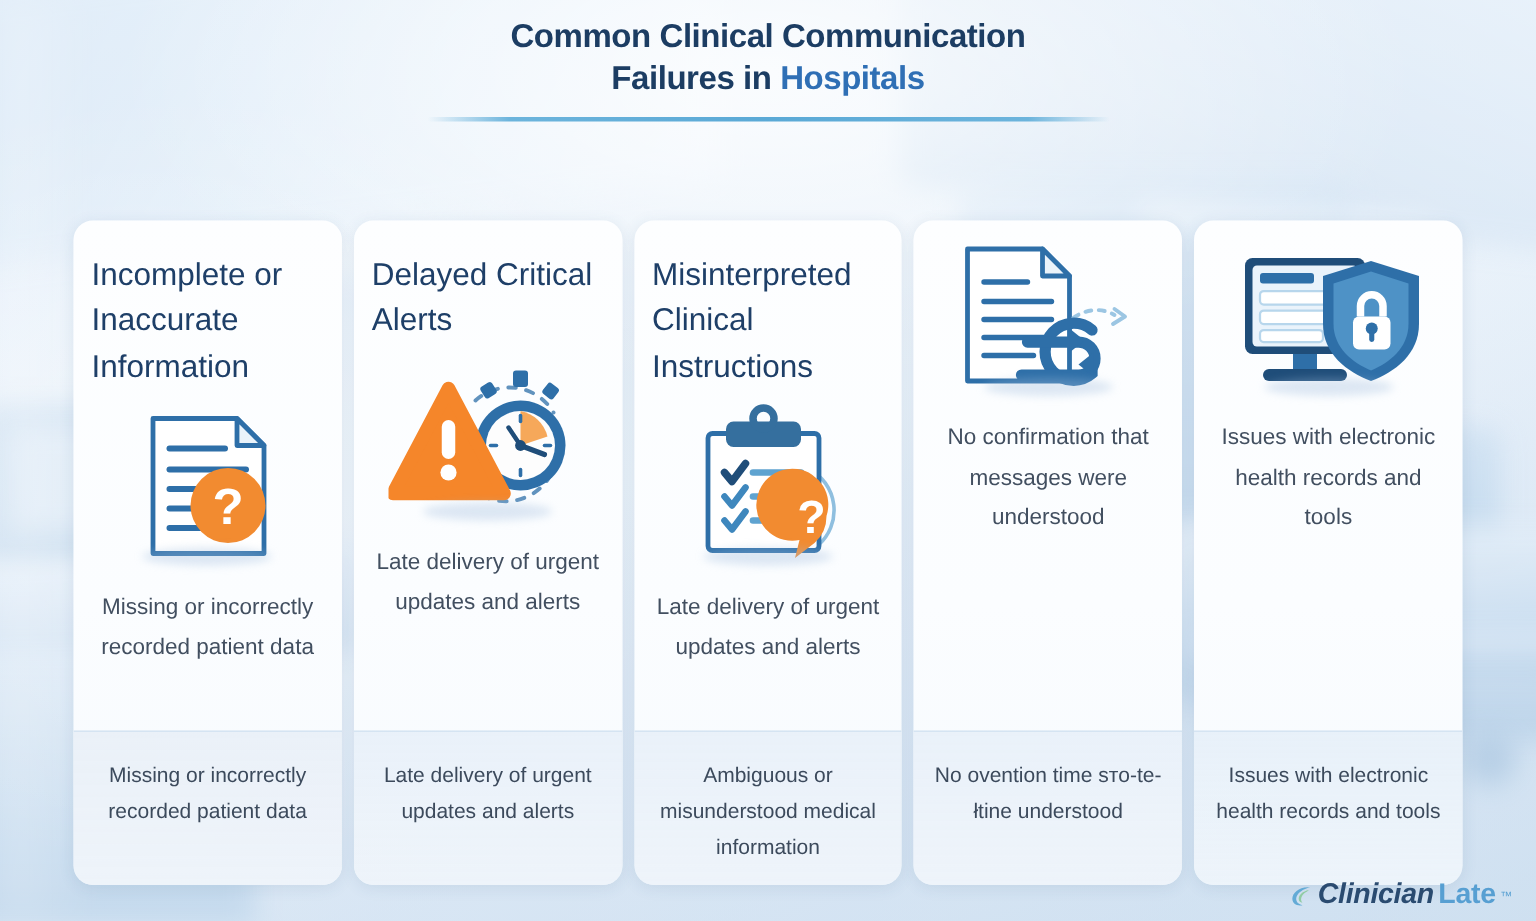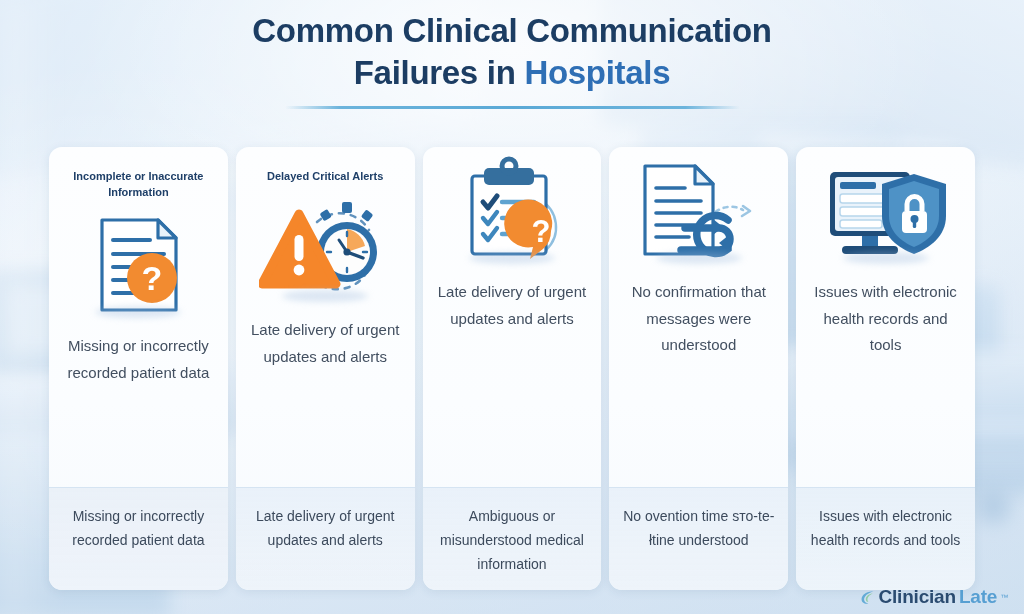--- a/index.html
+++ b/index.html
@@ -106,21 +106,21 @@
       linear-gradient(180deg, rgba(236,244,252,.55) 0%, rgba(224,236,248,.25) 45%, rgba(206,224,241,.45) 100%);
   }
 
   
   .header {
     position: absolute; left: 0; top: 0; width: 1024px; height: 132px;
     display: flex; flex-direction: column; align-items: center;
     justify-content: flex-start; padding-top: 10px;
   }
   .title-line {
-    font-size: 33px;
+    font-size: 22px;
     font-weight: bold;
     letter-spacing: -0.3px;
     color: #1c3d63;
     line-height: 1.28;
     text-align: center;
     white-space: nowrap;
   }
   .title-accent { color: #2f6fb5; }
   .title-rule {
     margin-top: 12px;
@@ -140,23 +140,22 @@
     position: relative;
     flex: 1 1 0;
     background: linear-gradient(180deg, #fdfeff 0%, #fbfdff 58%, #f6fafd 100%);
     border-radius: 13px;
     box-shadow: 0 2px 10px rgba(45,85,130,.10);
     display: flex; flex-direction: column;
     overflow: hidden;
   }
   .card-head {
     padding: 22px 12px 0 12px;
-    text-align: center;
-    font-size: 11px;
-    font-weight: bold;
+    font-size: 21px;
+    font-weight: normal;
     line-height: 1.45;
     color: #1e3f68;
   }
   .card-icon {
     flex: 0 0 auto;
     height: 118px;
     display: flex; align-items: center; justify-content: center;
     margin-top: 6px;
   }
   .card-desc {
@@ -189,21 +188,21 @@
   .icon-wrap { position: relative; width: 132px; height: 112px; }
 
   
   .brand {
     position: absolute; right: 16px; bottom: 6px;
     display: flex; align-items: center; gap: 3px;
     font-size: 19px; font-weight: bold; letter-spacing: -0.2px;
     opacity: .92;
   }
   .brand-mark { display: block; }
-  .brand-a { color: #1d3f66; }
+  .brand-a { color: #1d3f66; font-style: italic; }
   .brand-b { color: #4d9ad0; }
   .brand-tm { font-size: 8px; color: #4d9ad0; vertical-align: super; font-weight: normal; }
 </style>
 </head>
 <body>
 
 <div id="infographic">
 
   <div class="bg-layer">
     <div class="bg-shape bg-ceiling"></div>
@@ -286,20 +285,21 @@
             <circle cx="40" cy="76" r="5.4" fill="#ffffff"></circle>
           </svg>
           <div class="icon-shadow"></div>
         </div>
       </div>
       <div class="card-desc">Late delivery of urgent updates and alerts</div>
       <div class="card-foot">Late delivery of urgent updates and alerts</div>
     </div>
 
     <div class="card">
+      <div class="card-head">Misinterpreted Clinical Instructions</div>
       <div class="card-icon">
         <div class="icon-wrap">
           <svg width="132" height="112" viewBox="0 0 132 112">
             <g stroke="#8FBFDF" stroke-width="2.4" fill="none">
               <path d="M94 44 A31 31 0 0 1 100 94"></path>
             </g>
             <rect x="26" y="20" width="74" height="78" rx="3" fill="#ffffff" stroke="#2E6FA8" stroke-width="3.2"></rect>
             <rect x="38" y="12" width="50" height="17" rx="5" fill="#356F9E"></rect>
             <circle cx="63" cy="10" r="7" fill="none" stroke="#356F9E" stroke-width="5"></circle>
             <g stroke="#5FA3D0" stroke-width="4.4" stroke-linecap="round">

